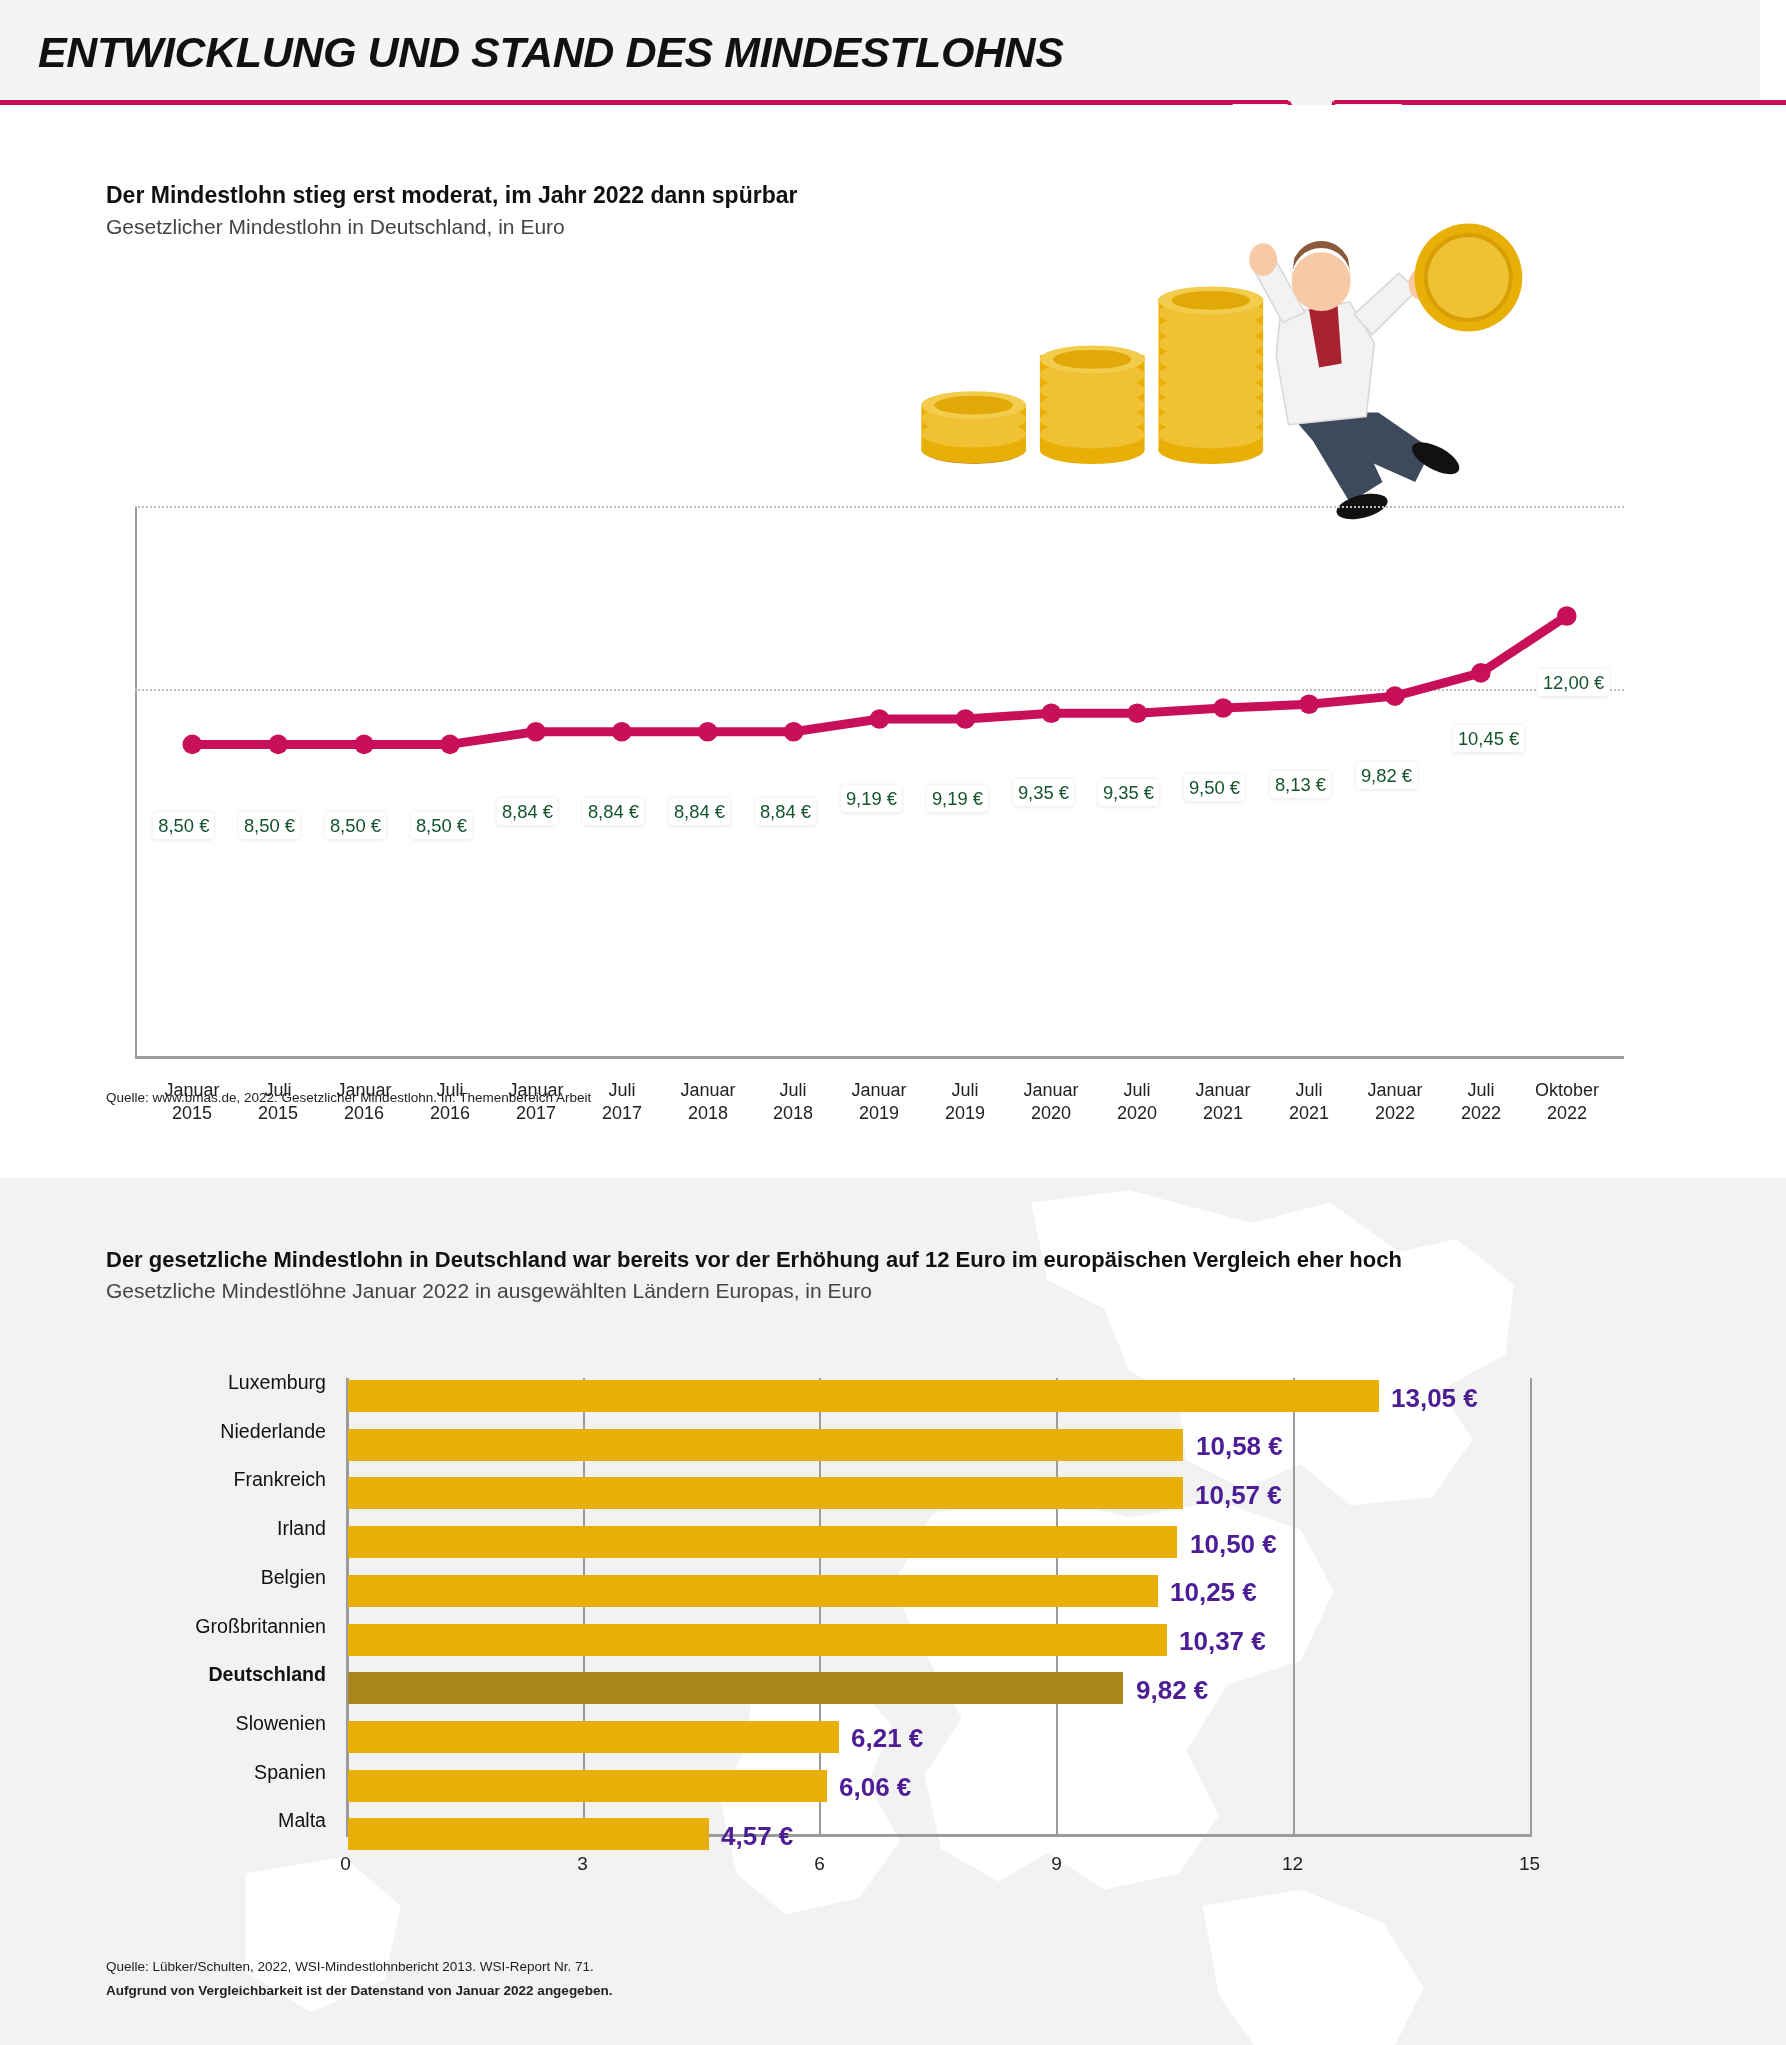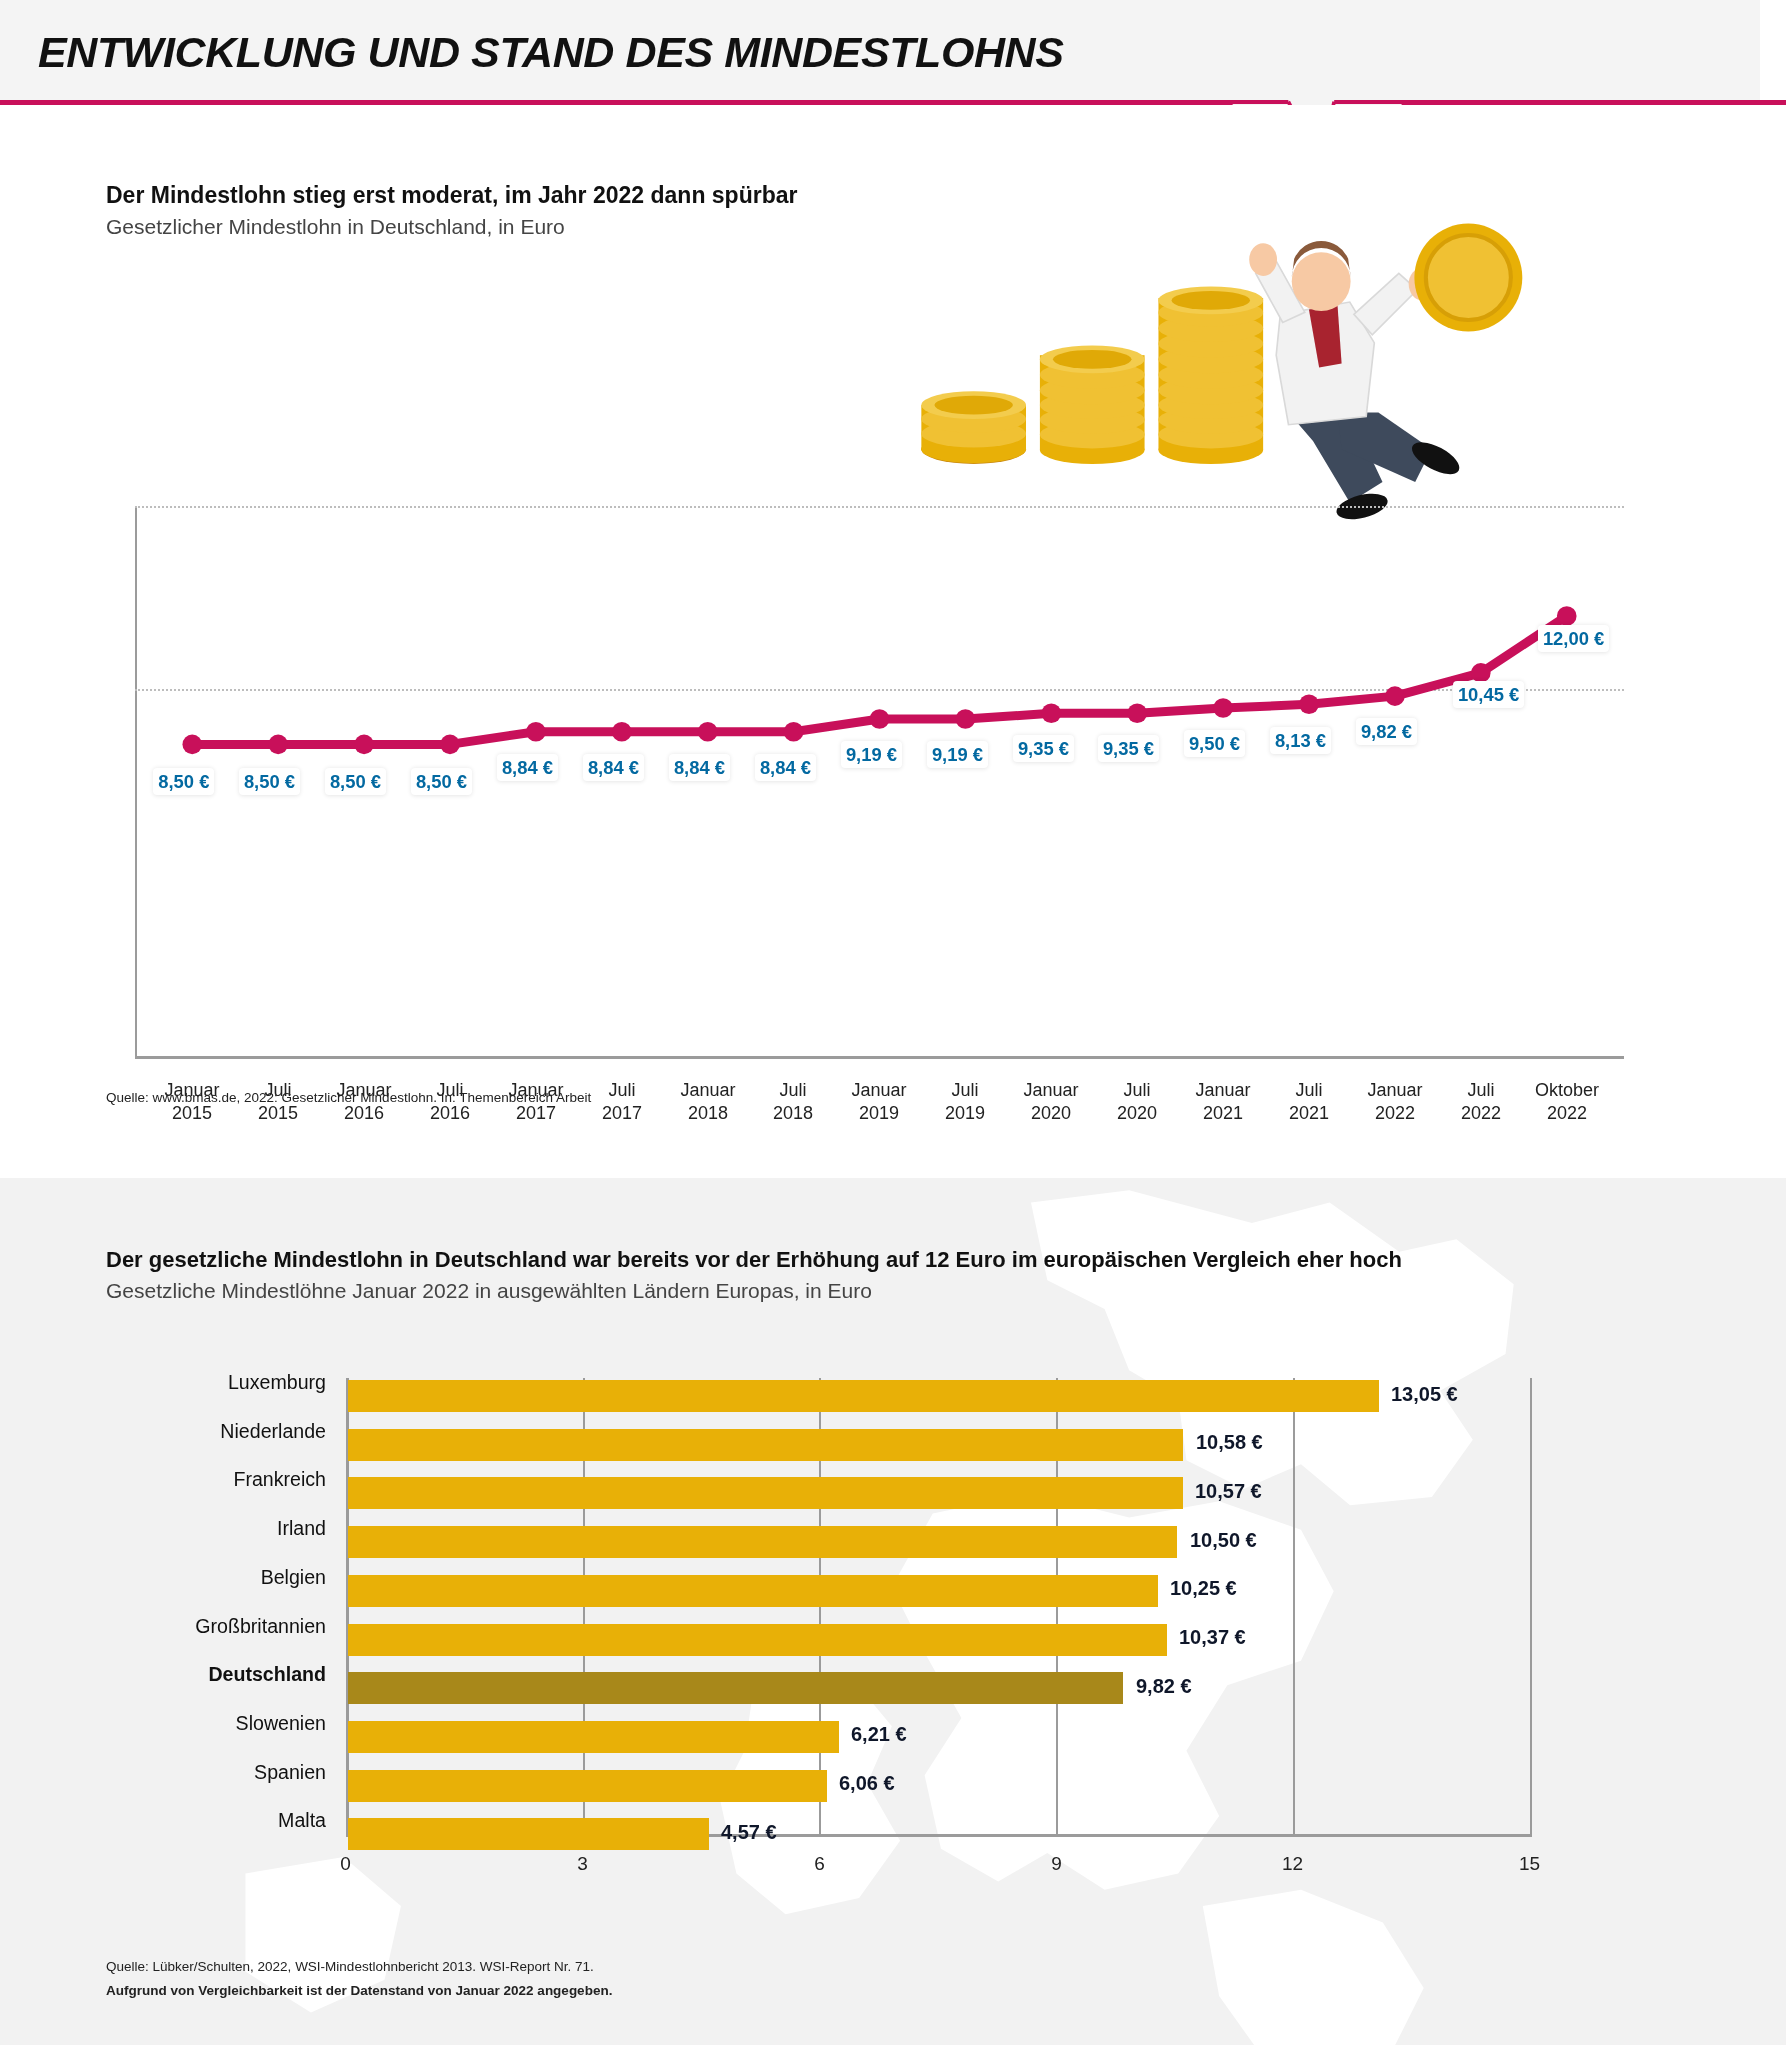--- a/index.html
+++ b/index.html
@@ -51,40 +51,40 @@
   }
   .grid-dot {
     position: absolute; left: 0; width: 1489px; height: 0;
     border-top: 2.9px dotted #bdbdbd;
   }
   .xlab {
     position: absolute; font-size: 18px; color: #222; text-align: center;
     line-height: 1.25; width: 106px;
   }
   .pt-label {
-    position: absolute; font-size: 18.4px; font-weight: bold; color: #0369a1;
+    position: absolute; font-size: 18.4px; font-weight: normal; color: #14532d;
     background: #fff; padding: 2.5px 4.9px; border-radius: 4.1px;
-    box-shadow: 0 0.8px 4.1px rgba(0,0,0,0.10); white-space: nowrap;
+    box-shadow: 0 0.8px 4.1px rgba(0,0,0,0.10); white-space: nowrap; margin-top: 44px;
   }
 
   
   .sec2 { position: absolute; left: 0; top: 1178px; width: 1787px; height: 1934px; background: #f2f2f2; overflow: hidden; }
   .mapbg { position: absolute; left: 0; top: 0; width: 1787px; height: 1934px; opacity: 1; }
 
   .bar-chart { position: absolute; }
   .bc-axis-y { position: absolute; width: 2.5px; background: #9b9b9b; }
   .bc-axis-x { position: absolute; height: 2.5px; background: #9b9b9b; }
   .bc-grid { position: absolute; width: 1.6px; background: #9b9b9b; }
   .bar { position: absolute; }
   .bar-cat {
     position: absolute; font-size: 19.6px; color: #111; text-align: right; white-space: nowrap;
   }
   .bar-cat.hl { font-weight: bold; }
   .bar-val {
-    position: absolute; font-size: 20px; font-weight: bold; color: #0f172a; white-space: nowrap;
+    position: absolute; font-size: 26px; font-weight: bold; color: #4c1d95; white-space: nowrap;
   }
   .bc-xtick { position: absolute; font-size: 19px; color: #222; text-align: center; width: 65px; }
 </style>
 </head>
 <body>
 
 <div class="page">
 
   <div class="header">
     <div class="header-title">ENTWICKLUNG UND STAND DES MINDESTLOHNS</div>

